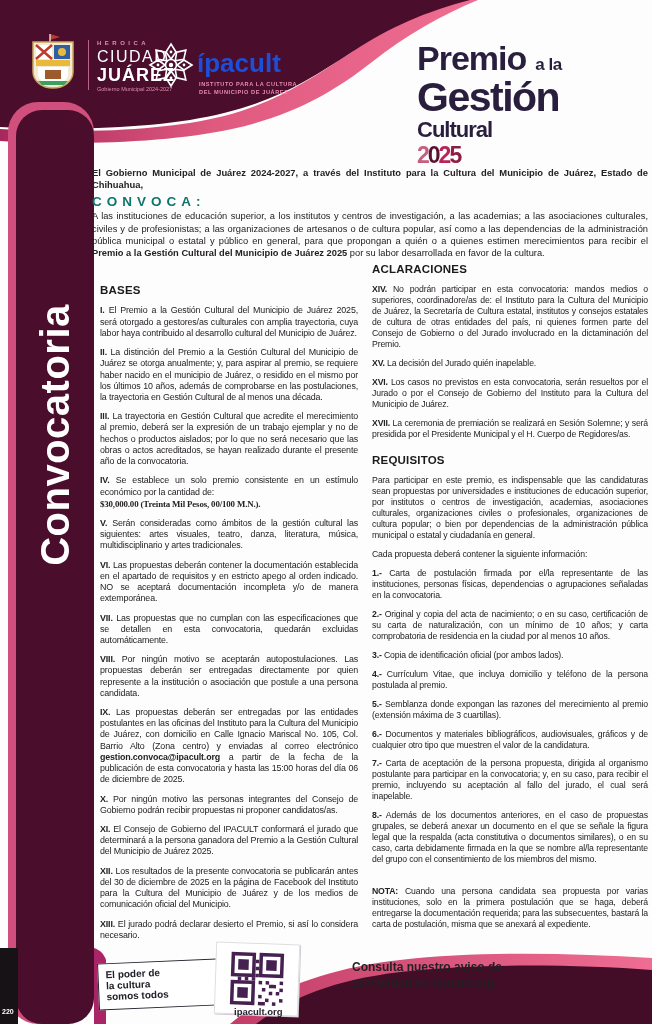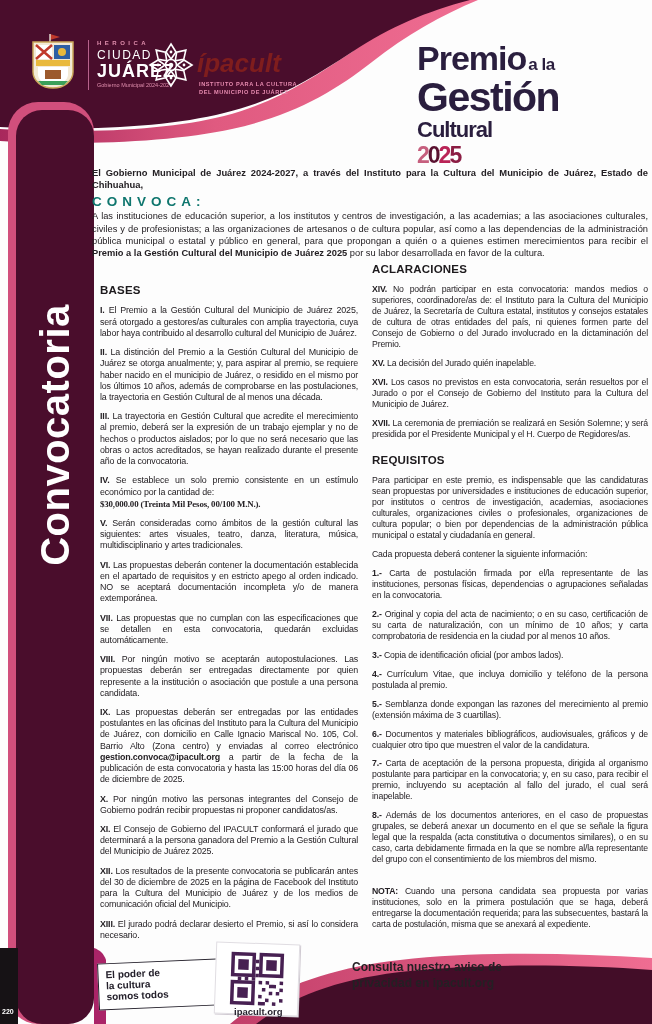--- a/index.html
+++ b/index.html
@@ -7,32 +7,32 @@
         font-family:"Liberation Sans","DejaVu Sans",sans-serif;color:#262226;}
   .abs{position:absolute;}
   svg.deco{position:absolute;left:0;top:0;z-index:0;}
   .content{position:absolute;left:0;top:0;width:652px;height:1024px;z-index:1;}
 
   
   .crest{left:30px;top:34px;width:46px;height:60px;}
   .divider{left:88px;top:40px;width:1px;height:50px;background:#b7638c;}
   .citytext{left:97px;top:40px;line-height:1;}
   .heroica{font-size:6px;letter-spacing:3.5px;color:#e18fae;font-weight:bold;margin-bottom:3px;}
-  .ciudad{font-size:12px;letter-spacing:1.5px;color:#fff;margin-bottom:1px;}
+  .ciudad{font-size:16px;letter-spacing:1.5px;color:#fff;margin-bottom:1px;}
   .juarez{font-size:18px;letter-spacing:1px;color:#fff;font-weight:bold;margin-bottom:3px;}
   .gob{font-size:5.5px;color:#e18fae;}
   .flower{left:148px;top:42px;width:46px;height:46px;}
-  .ipaname{left:197px;top:48px;font-size:26px;font-weight:bold;color:#7f1d1d;letter-spacing:0;font-style:italic;}
+  .ipaname{left:197px;top:48px;font-size:26px;font-weight:bold;color:#1d4ed8;letter-spacing:0;}
   .ipasub{left:199px;top:80px;font-size:5.6px;line-height:1.5;color:#e78bb0;font-weight:bold;
           letter-spacing:.6px;white-space:pre-line;}
 
   
   .titleblock{left:417px;top:42px;width:230px;color:#2a1e3e;line-height:.95;}
   .t1{font-size:34px;font-weight:bold;letter-spacing:-1px;}
-  .t1 .small{font-size:17px;letter-spacing:-0.5px;margin-left:2px;}
+  .t1 .small{font-size:17px;letter-spacing:-0.5px;margin-left:9px;}
   .t2{font-size:41px;font-weight:bold;letter-spacing:-1.5px;margin-top:4px;}
   .t3{font-size:22px;font-weight:bold;letter-spacing:-1px;margin-top:3px;}
   .tyear{font-size:23px;font-weight:bold;letter-spacing:-2px;margin-top:4px;}
 
   
   .sidebar-label{left:-145px;top:413px;width:400px;height:44px;text-align:center;
     transform:rotate(-90deg);font-size:40px;font-weight:bold;color:#fff;letter-spacing:.5px;}
 
   
   .intro{left:92px;top:167px;width:556px;}

